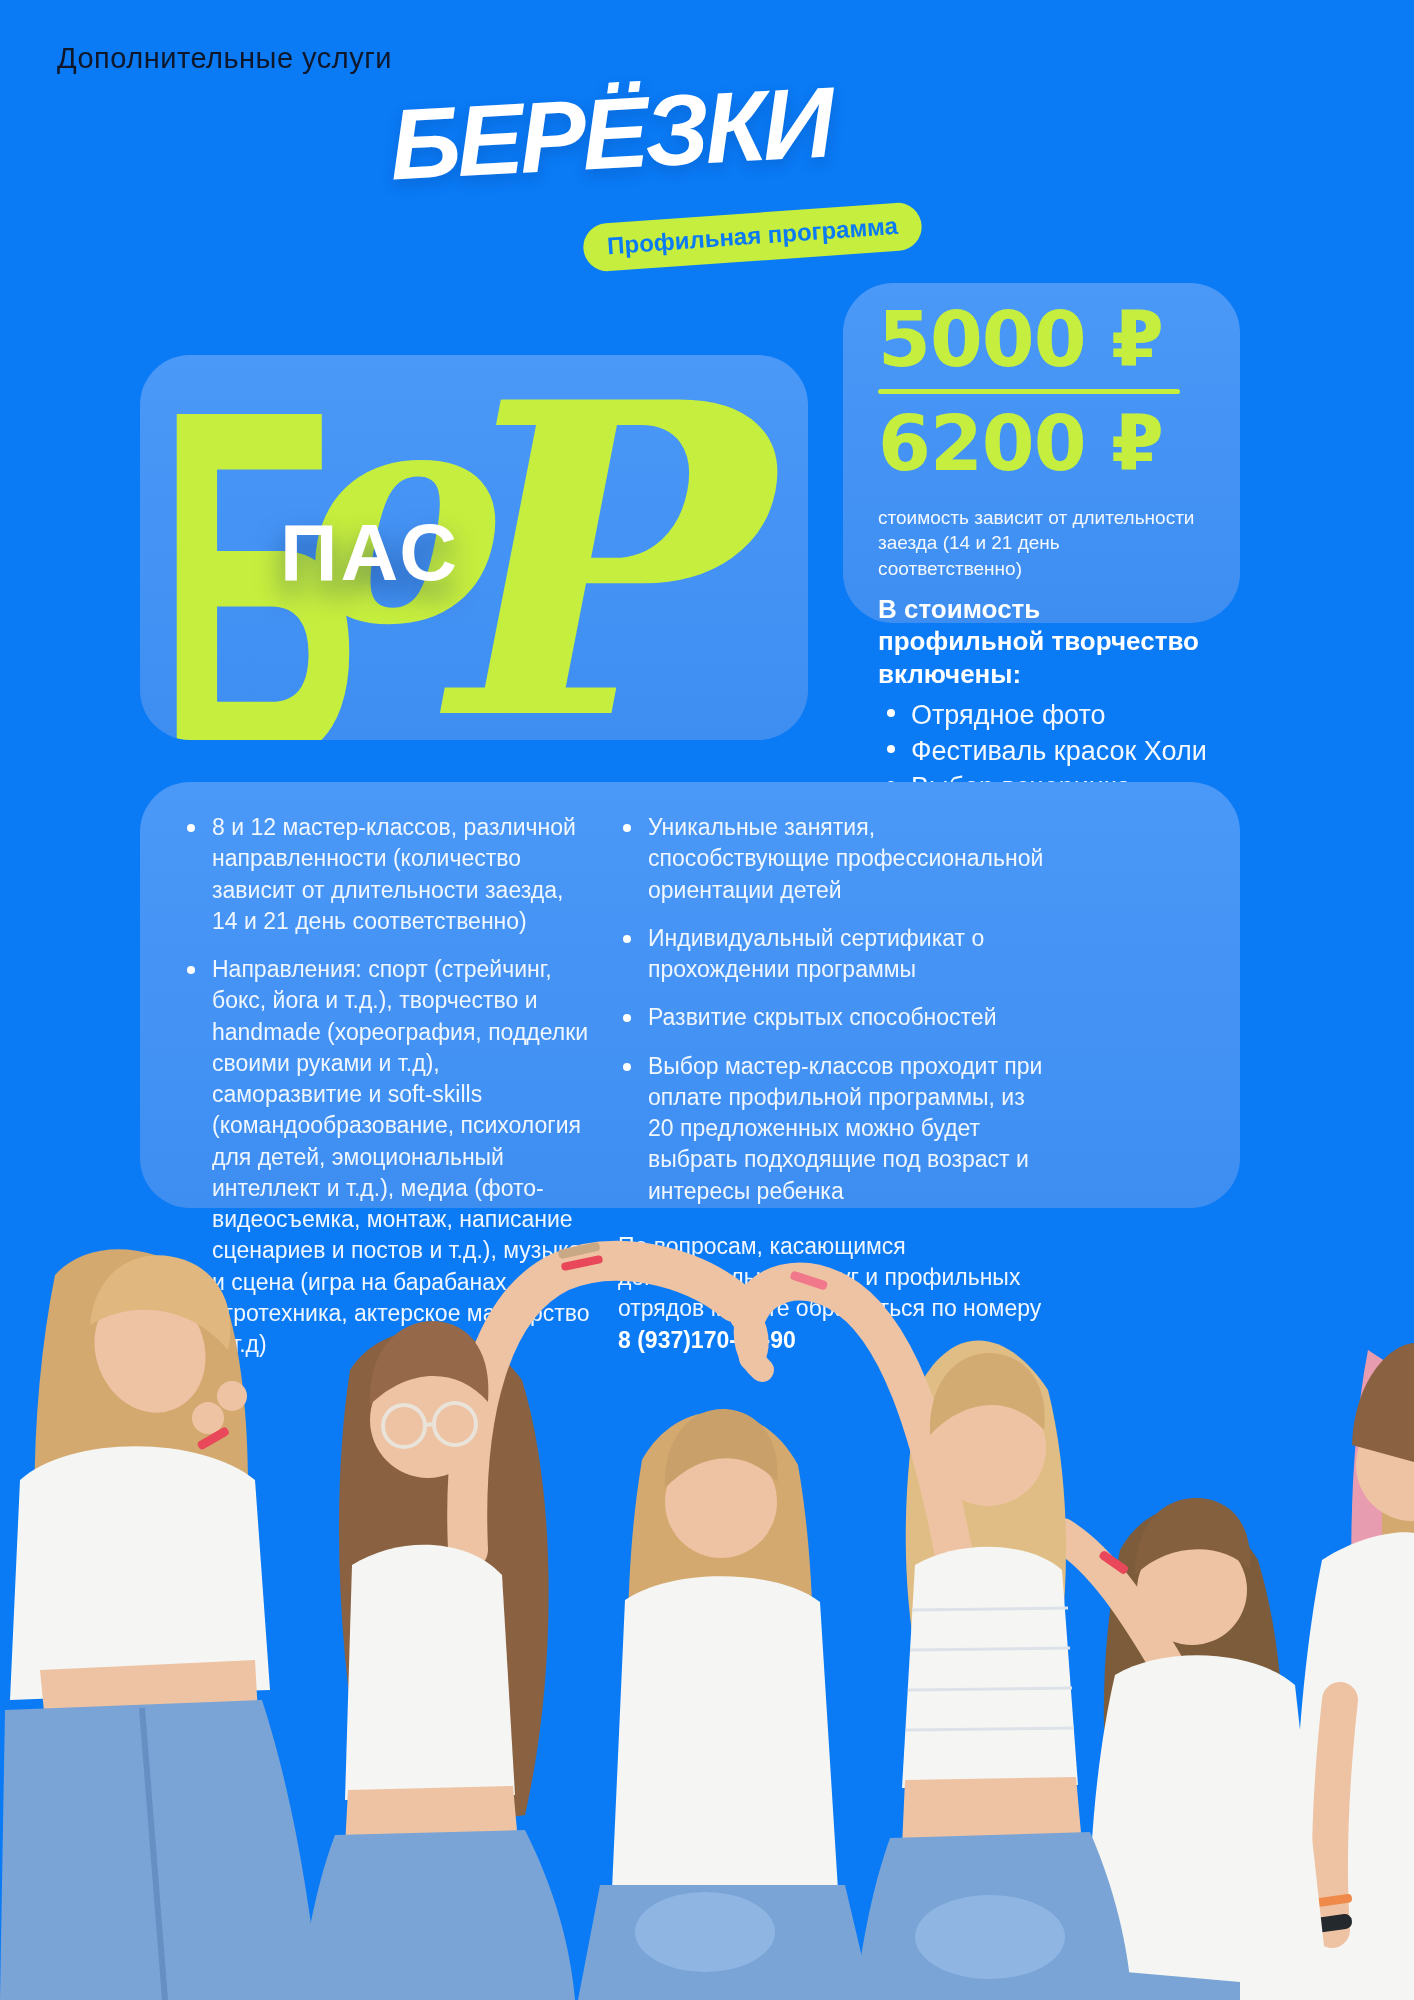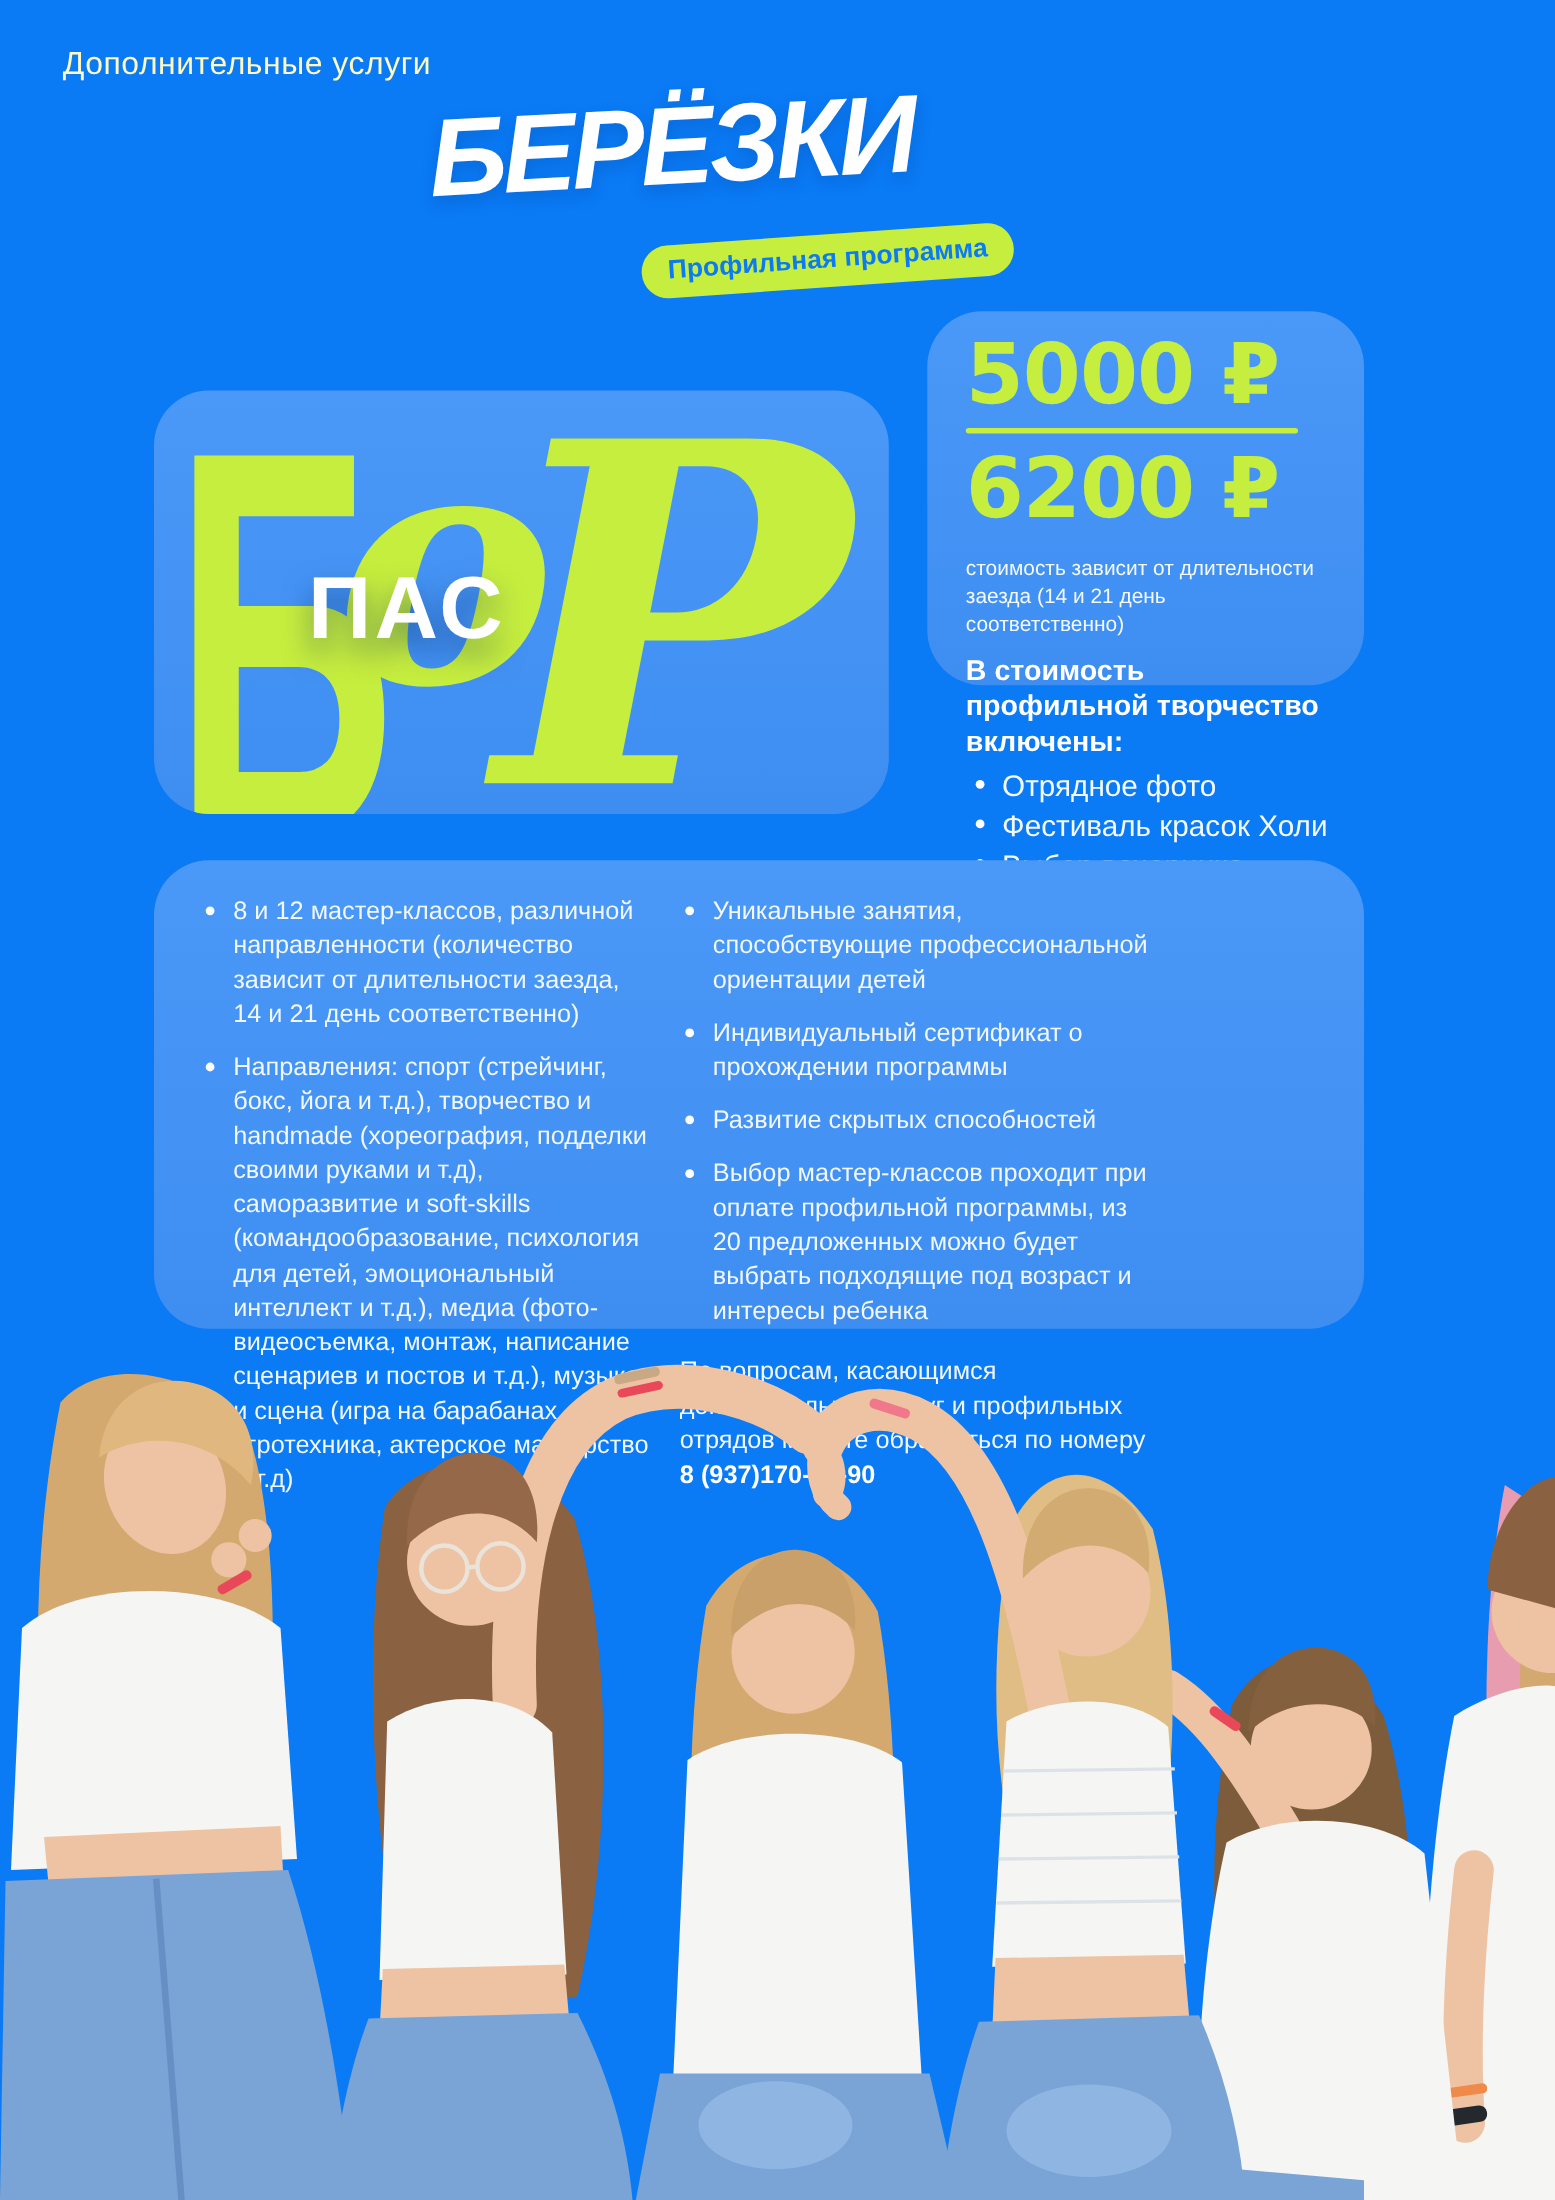--- a/index.html
+++ b/index.html
@@ -6,21 +6,21 @@
   body{
     width:1414px;height:2000px;position:relative;overflow:hidden;
     background:#0a7af5;
     font-family:"Liberation Sans",sans-serif;
     -webkit-font-smoothing:antialiased;
   }
   .abs{position:absolute;}
 
   
   .top-label{
-    left:57px;top:42px;font-size:29px;color:#fef9c3;letter-spacing:.5px;
+    left:57px;top:42px;font-size:29px;color:#0f172a;letter-spacing:.5px;
   }
 
   
   .logo{
     left:330px;top:78px;width:560px;text-align:center;
     font-size:100px;line-height:1.1;font-weight:bold;font-style:italic;
     letter-spacing:-4px;color:#ffffff;transform:rotate(-3deg);
     text-shadow:0 6px 14px rgba(6,60,140,.25);
     white-space:nowrap;
   }

